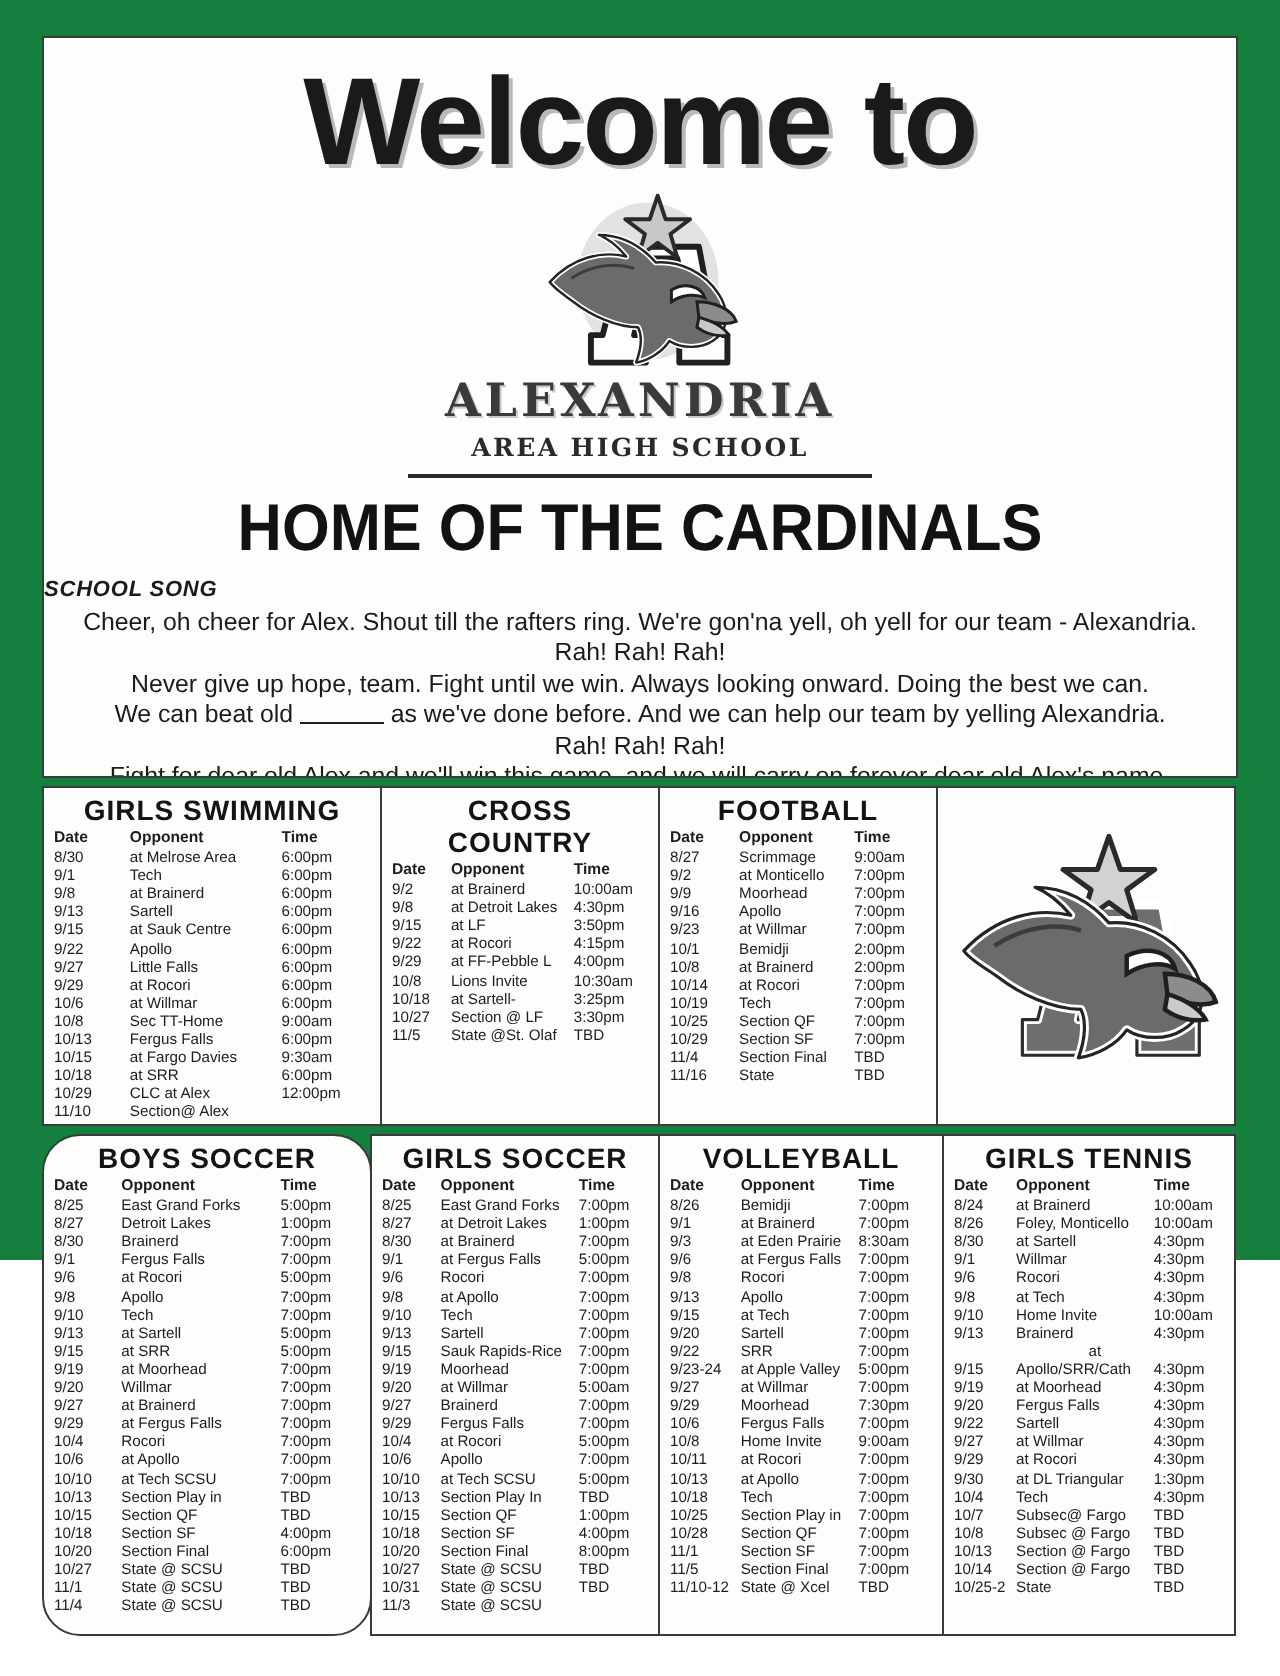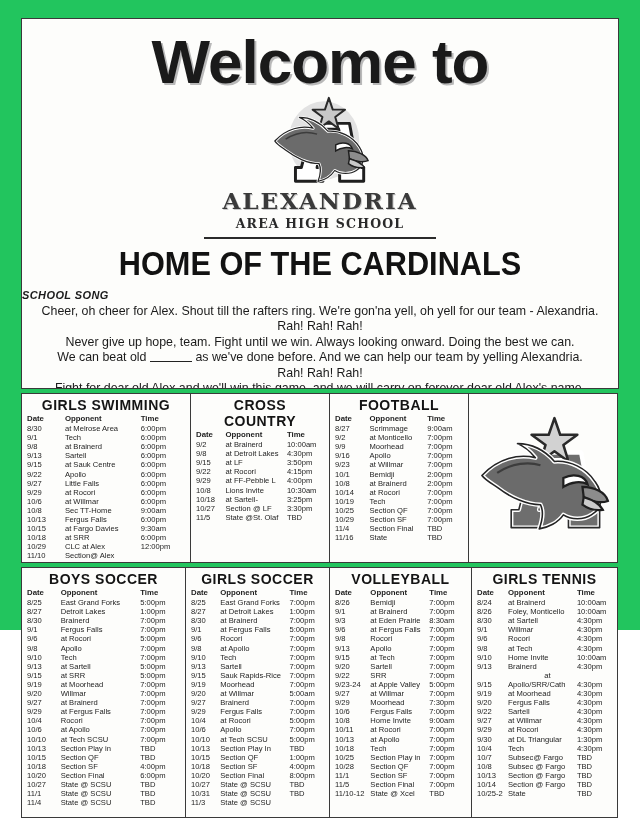--- a/index.html
+++ b/index.html
@@ -4,21 +4,21 @@
 <style>
   html,body{margin:0;padding:0;background:#ffffff;}
   body{
     width:640px;height:838px;overflow:hidden;
     font-family:"Liberation Sans", sans-serif;
     color:#1b1b1b;
     -webkit-font-smoothing:antialiased;
   }
   .page{
     position:relative;width:640px;height:630px;
-    background:#22c55e;
+    background:#15803d;
   }
 
   
   .welcome-panel{
     position:absolute;left:21px;top:18px;width:598px;height:371px;
     border:1px solid #3a3a3a;
     background:#fdfdfb;
     box-sizing:border-box;
     overflow:hidden;
   }
@@ -99,21 +99,21 @@
     box-sizing:border-box;
     padding:3px 5px 2px 5px;
     overflow:hidden;
     position:relative;
   }
   #row-top .cell:nth-child(1){width:170px;}
   #row-top .cell:nth-child(2){width:140px;margin-left:-1px;}
   #row-top .cell:nth-child(3){width:140px;margin-left:-1px;}
   #row-top .cell:nth-child(4){width:150px;margin-left:-1px;}
 
-  #row-bottom .cell:nth-child(1){width:165px;}
+  #row-bottom .cell:nth-child(1){width:165px;border-radius:19px;}
   #row-bottom .cell:nth-child(2){width:145px;margin-left:-1px;}
   #row-bottom .cell:nth-child(3){width:143px;margin-left:-1px;}
   #row-bottom .cell:nth-child(4){width:147px;margin-left:-1px;}
 
   .sport-title{
     text-align:center;font-weight:bold;font-size:14px;
     letter-spacing:.5px;margin-bottom:1px;color:#141414;
   }
   table.sched{
     width:100%;border-collapse:collapse;

